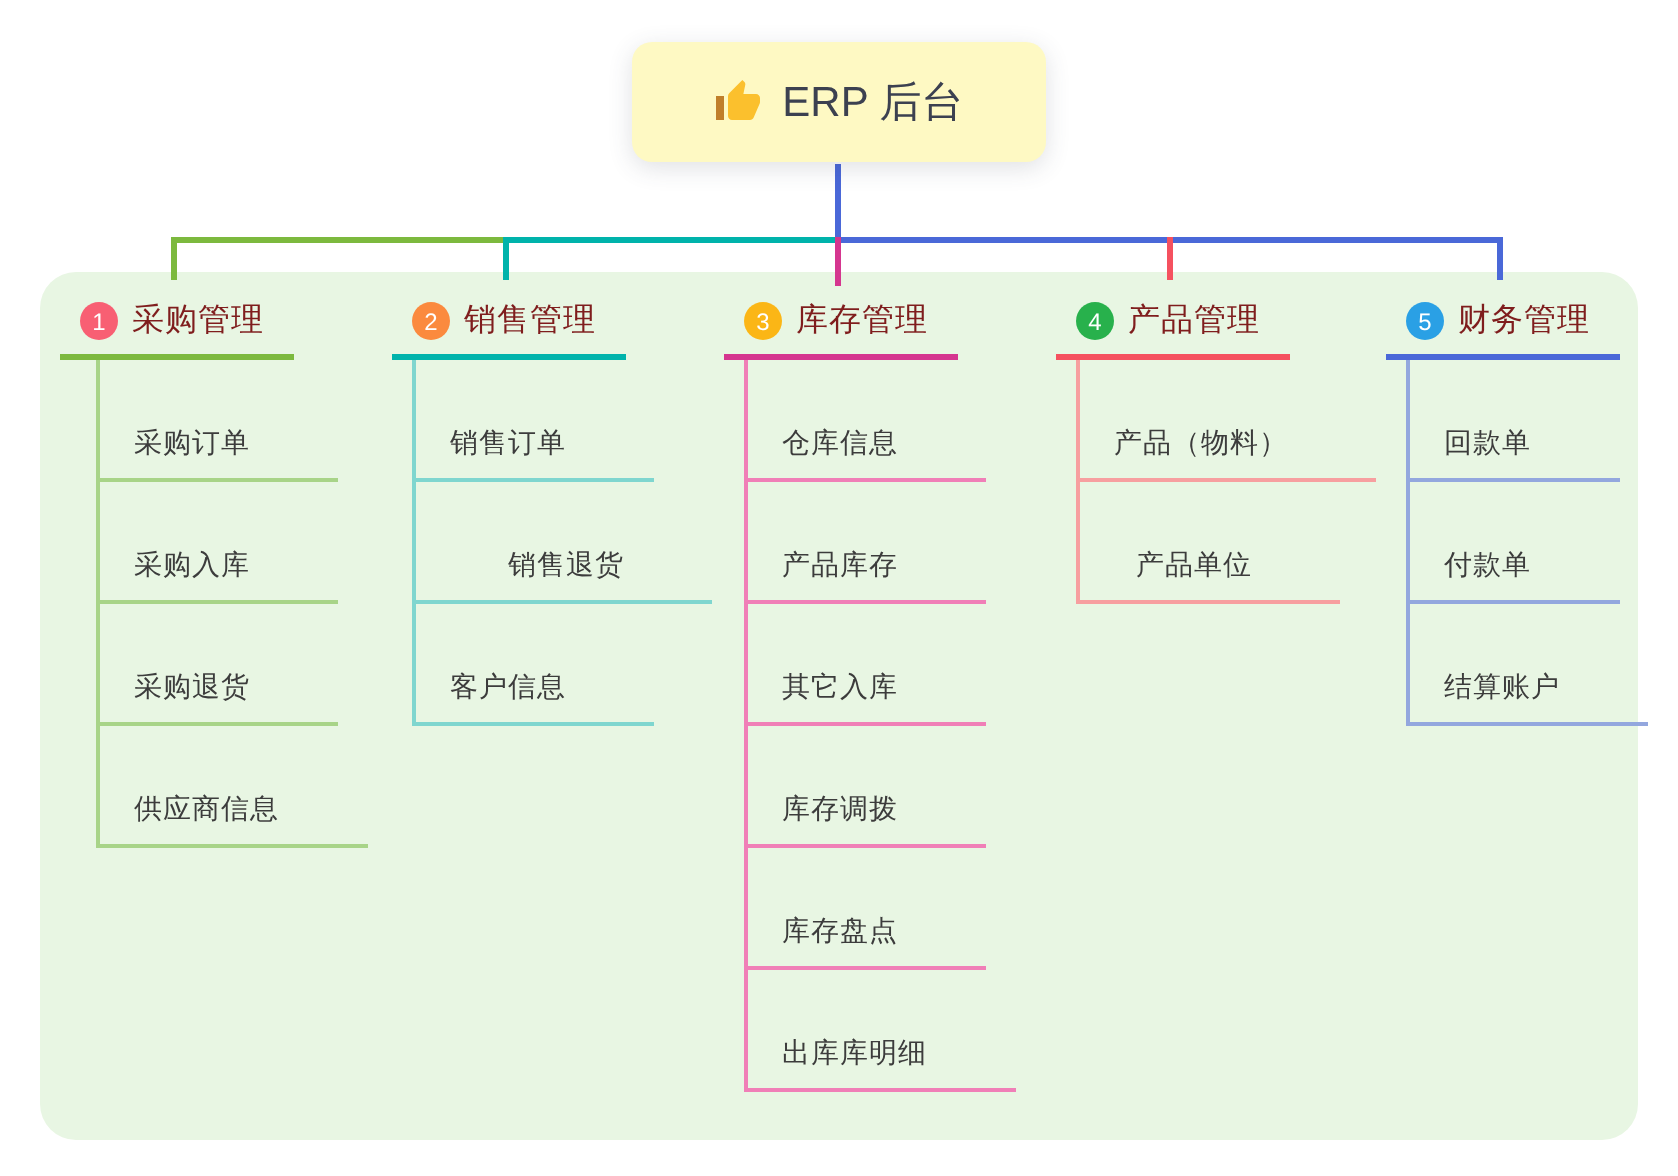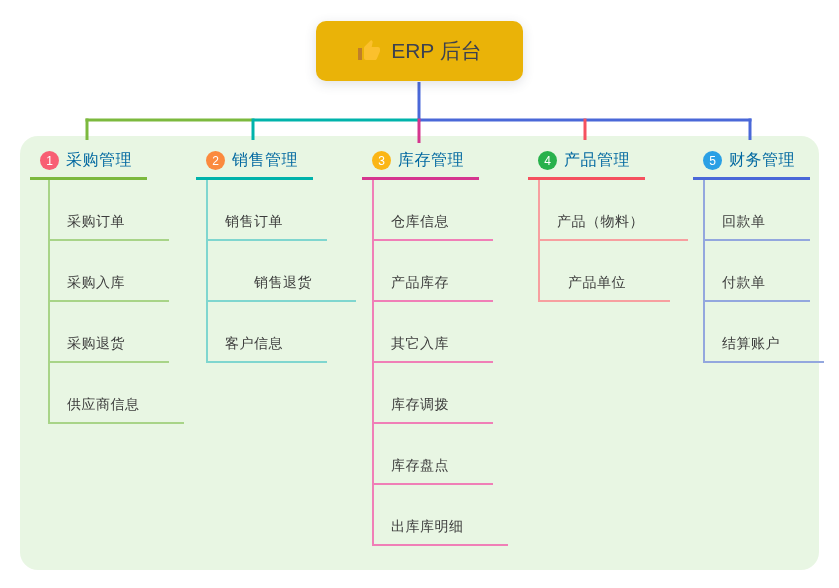--- a/index.html
+++ b/index.html
@@ -9,21 +9,21 @@
     font-family: "Liberation Sans", "DejaVu Sans", sans-serif;
     background: #ffffff;
     overflow: hidden;
   }
 
   
   .root-node {
     position: absolute;
     left: 316px; top: 21px;
     width: 207px; height: 60px;
-    background: #eab308;
+    background: #fef9c3;
     border-radius: 10px;
     box-shadow: 0 3px 12px rgba(60,70,90,0.16);
     display: flex; align-items: center; justify-content: center;
     gap: 10px;
     font-size: 21px;
     color: #3c4150;
     z-index: 3;
   }
   .root-node .thumb { width: 24px; height: 24px; flex: 0 0 auto; }
 
@@ -61,21 +61,21 @@
     width: 19px; height: 19px;
     border-radius: 50%;
     color: #fff;
     font-size: 12px;
     display: flex; align-items: center; justify-content: center;
     flex: 0 0 auto;
   }
   .branch-label {
     font-size: 16px;
     font-weight: 500;
-    color: #0369a1;
+    color: #7f1d1d;
     letter-spacing: 0.5px;
   }
   .branch-items {
     margin-left: 10px;
     border-left: 2px solid #ccc;
   }
   .item {
     width: fit-content;
     padding: 33px 44px 8px 17px;
     border-bottom: 2px solid #ccc;

